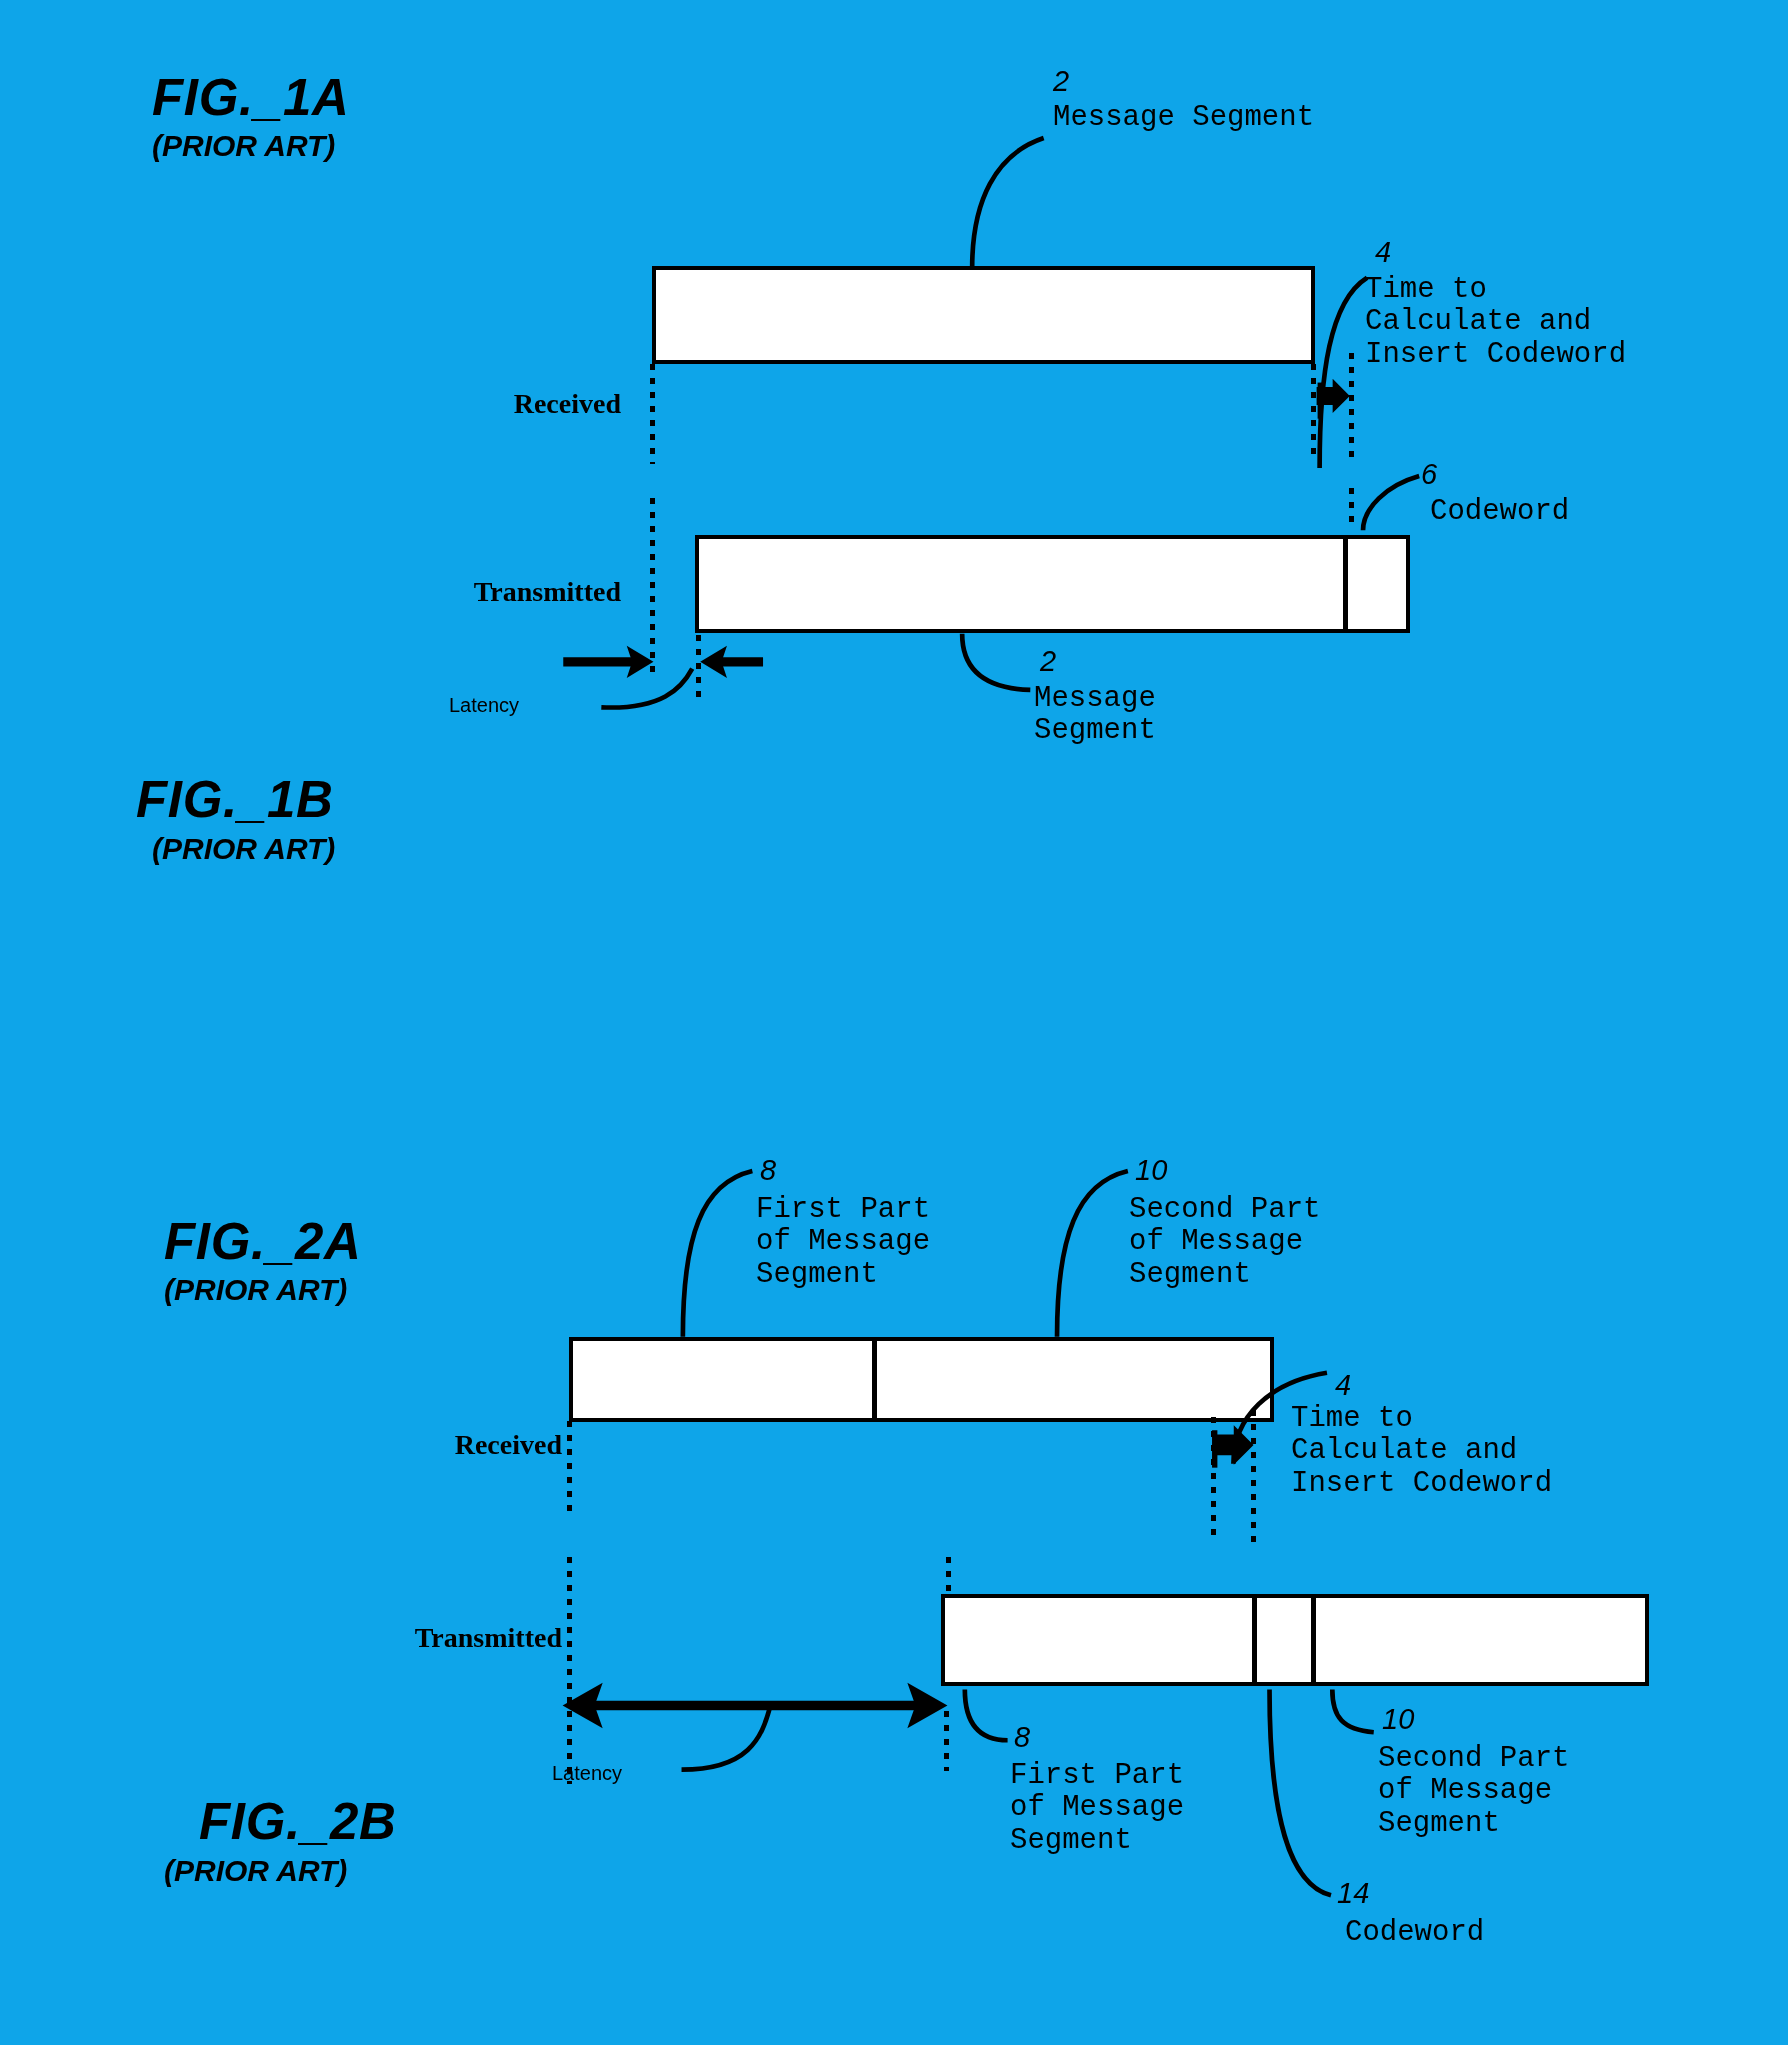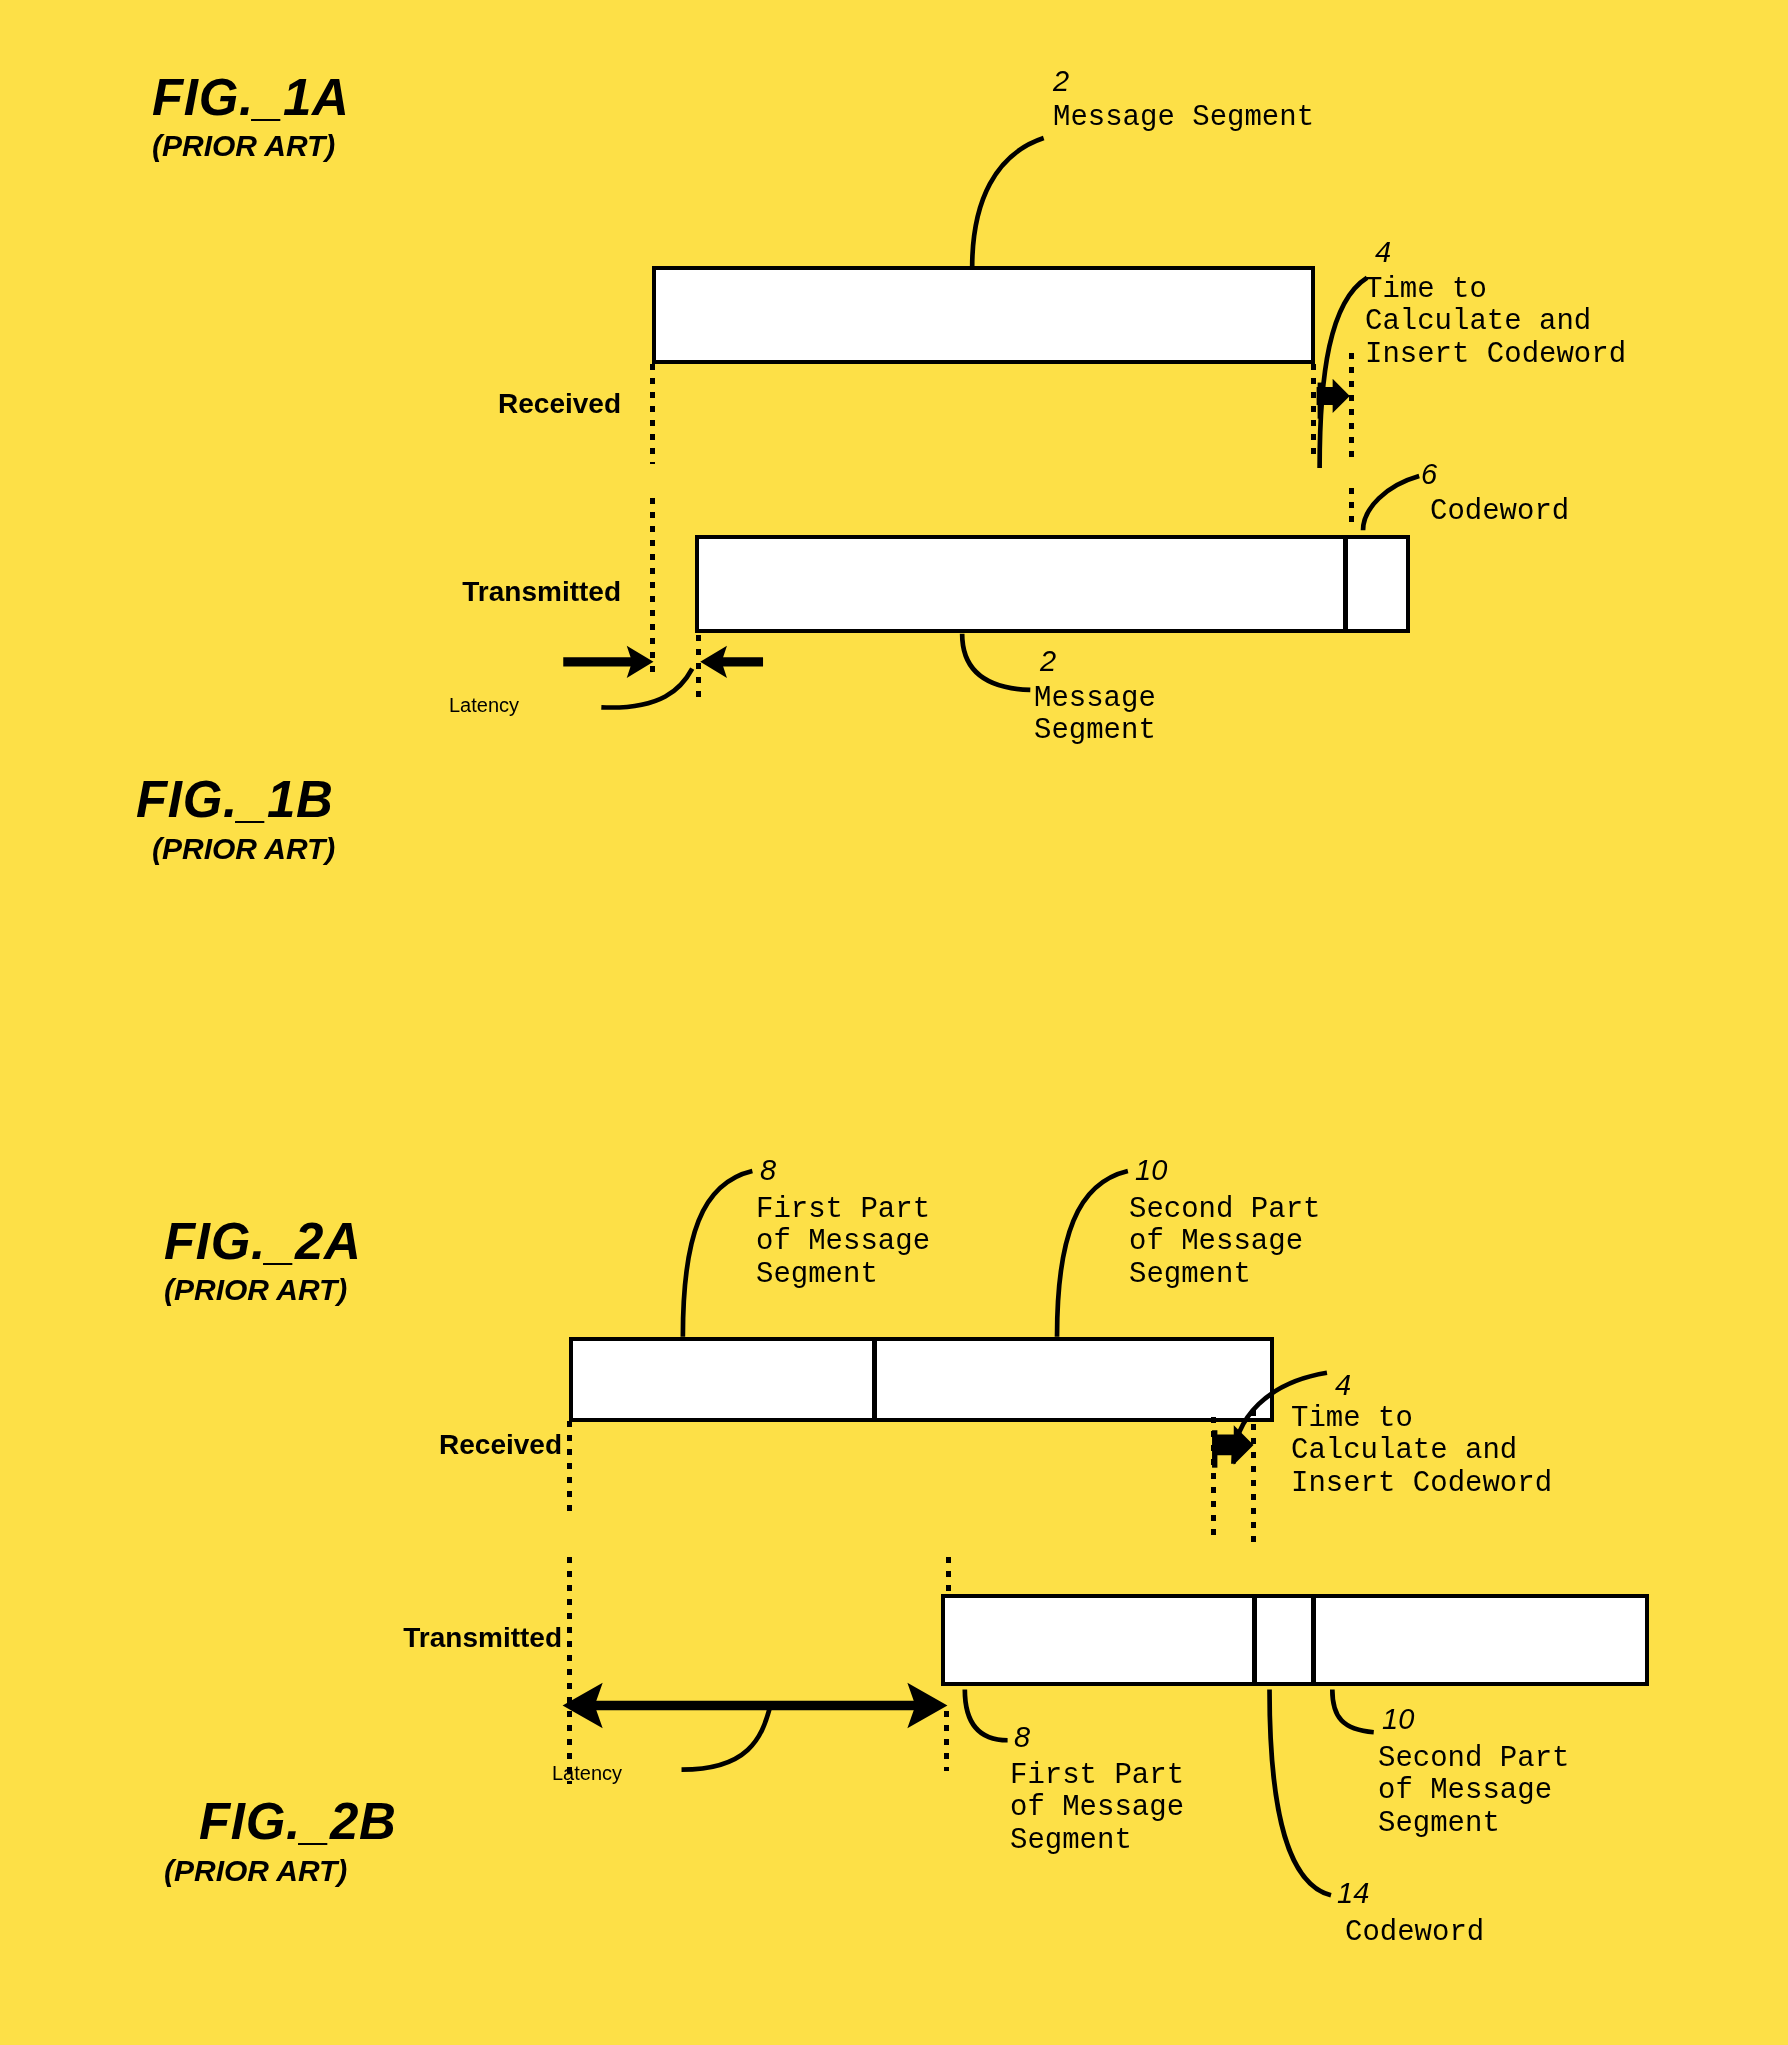--- a/index.html
+++ b/index.html
@@ -13,21 +13,21 @@
     position: relative;
     font-family: "Liberation Sans", sans-serif;
     color: #000000;
     overflow: hidden;
   }
   #sheet {
     position: absolute;
     left: 0; top: 0;
     width: 1788px;
     height: 2046px;
-    background: #fde047;
+    background: #0ea5e9;
   }
   .fig-label {
     position: absolute;
     font-family: "Liberation Sans", sans-serif;
     font-weight: bold;
     font-style: italic;
     font-size: 51px;
     letter-spacing: 0.7px;
     white-space: nowrap;
     line-height: 1.0;
@@ -36,21 +36,21 @@
     position: absolute;
     font-family: "Liberation Sans", sans-serif;
     font-weight: bold;
     font-style: italic;
     font-size: 30px;
     white-space: nowrap;
     line-height: 1.0;
   }
   .axis-label {
     position: absolute;
-    font-family: Liberation Sans, sans-serif;
+    font-family: Liberation Serif, serif;
     font-weight: bold;
     font-size: 28px;
     white-space: nowrap;
     text-align: right;
     line-height: 1.0;
   }
   .callout-num {
     position: absolute;
     font-family: "Liberation Sans", sans-serif;
     font-style: italic;

